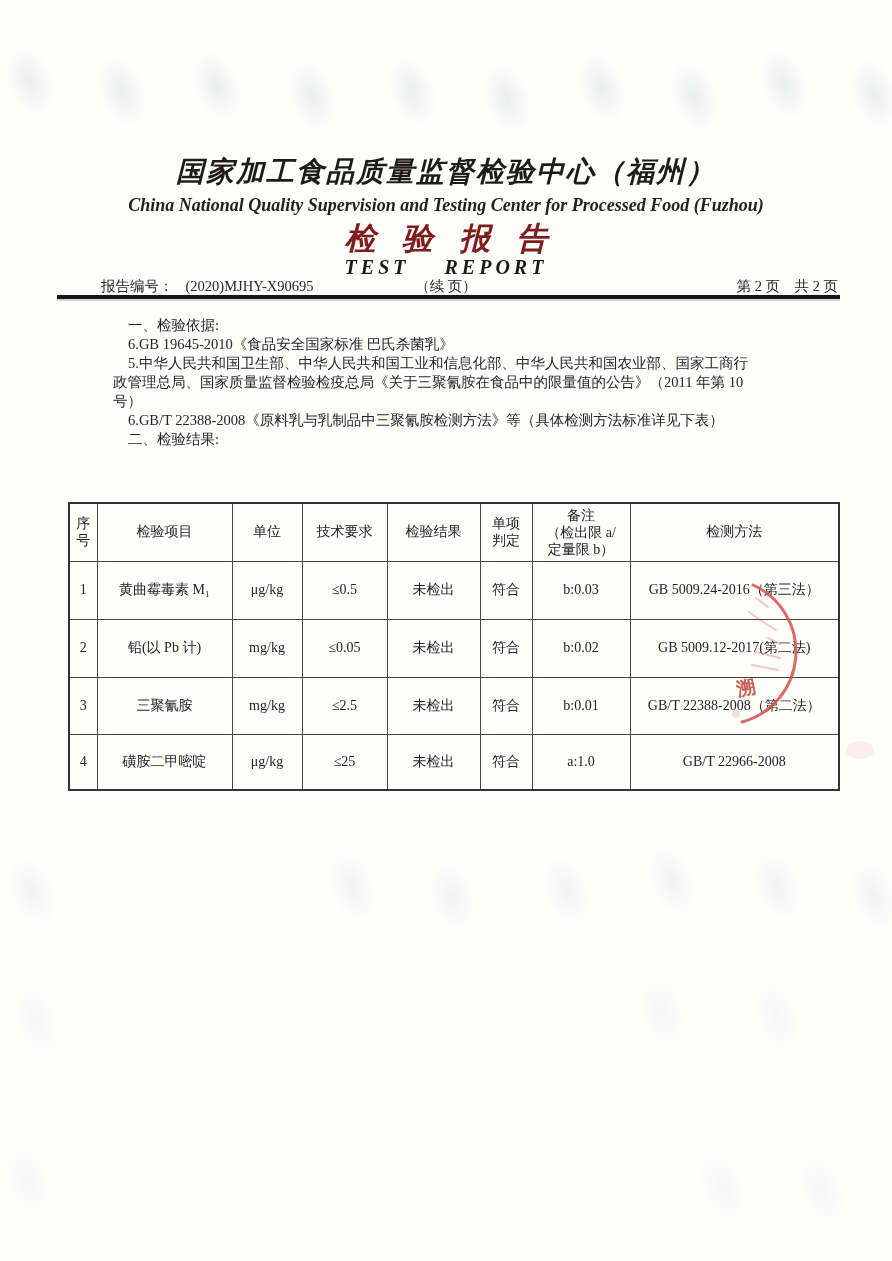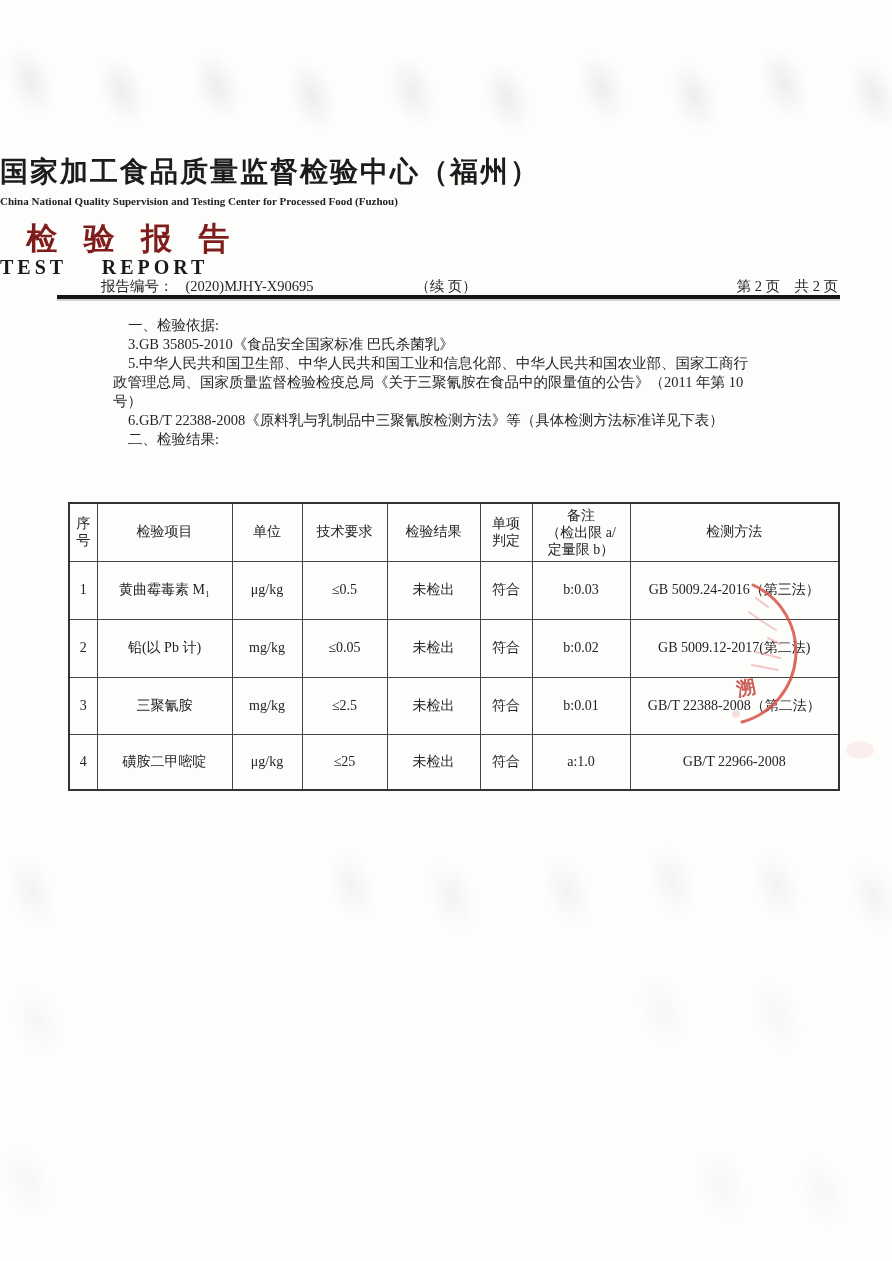--- a/index.html
+++ b/index.html
@@ -9,23 +9,23 @@
     overflow:hidden;margin:0 auto;
   }
   
   .bt{
     position:absolute;width:44px;height:72px;border-radius:50%;
     background:radial-gradient(closest-side, rgba(168,182,176,0.20), rgba(168,182,176,0));
     transform:rotate(-20deg);pointer-events:none;
   }
   .bt.f2{opacity:.65}.bt.f3{opacity:.45}
   
-  .hline{position:absolute;left:0;right:0;white-space:nowrap;}
+  .hline{position:absolute;left:0;right:0;text-align:center;white-space:nowrap;font-style:italic;}
   .org-cn{top:153px;font-size:28px;font-weight:bold;letter-spacing:2px;color:#1e1c1a;}
-  .org-en{top:195px;font-size:11px;font-weight:bold;color:#232120;}
+  .org-en{top:195px;font-size:18px;font-weight:bold;color:#232120;}
   .rep-cn{top:218px;font-size:31px;font-weight:bold;letter-spacing:0.85em;padding-left:0.85em;color:#7f1d1d;}
   .rep-en{top:256px;font-size:20px;font-weight:bold;letter-spacing:4px;word-spacing:26px;color:#1c1a19;}
   .info-left{position:absolute;top:277px;left:57px;font-size:14.5px;margin-left:44px;}
   .info-left .num{margin-left:12px;}
   .info-center{position:absolute;top:277px;left:0;right:0;text-align:center;font-size:14.5px;}
   .info-right{position:absolute;top:277px;right:54px;font-size:14.5px;}
   .rule{position:absolute;top:295px;left:57px;width:783px;height:4px;background:#161616;
         box-shadow:0 2px 0 rgba(120,120,120,0.30);}
   
   .basis{position:absolute;top:316px;left:57px;width:800px;font-size:14.5px;line-height:19px;}
@@ -88,21 +88,21 @@
 
   <div class="info-left">
     <span>报告编号：</span><span class="num">(2020)MJHY-X90695</span>
   </div>
   <div class="info-center">（续 页）</div>
   <div class="info-right">第 2 页　共 2 页</div>
   <div class="rule"></div>
 
   <div class="basis">
     <div class="b-a">一、检验依据:</div>
-    <div class="b-a">3.GB 35805-2010《食品安全国家标准 巴氏杀菌乳》</div>
+    <div class="b-a">6.GB 19645-2010《食品安全国家标准 巴氏杀菌乳》</div>
     <div class="b-a">5.中华人民共和国卫生部、中华人民共和国工业和信息化部、中华人民共和国农业部、国家工商行</div>
     <div class="b-b">政管理总局、国家质量监督检验检疫总局《关于三聚氰胺在食品中的限量值的公告》（2011 年第 10</div>
     <div class="b-b">号）</div>
     <div class="b-a">6.GB/T 22388-2008《原料乳与乳制品中三聚氰胺检测方法》等（具体检测方法标准详见下表）</div>
     <div class="b-a">二、检验结果:</div>
   </div>
 
   <table class="results">
     <colgroup>
       <col style="width:28px">

